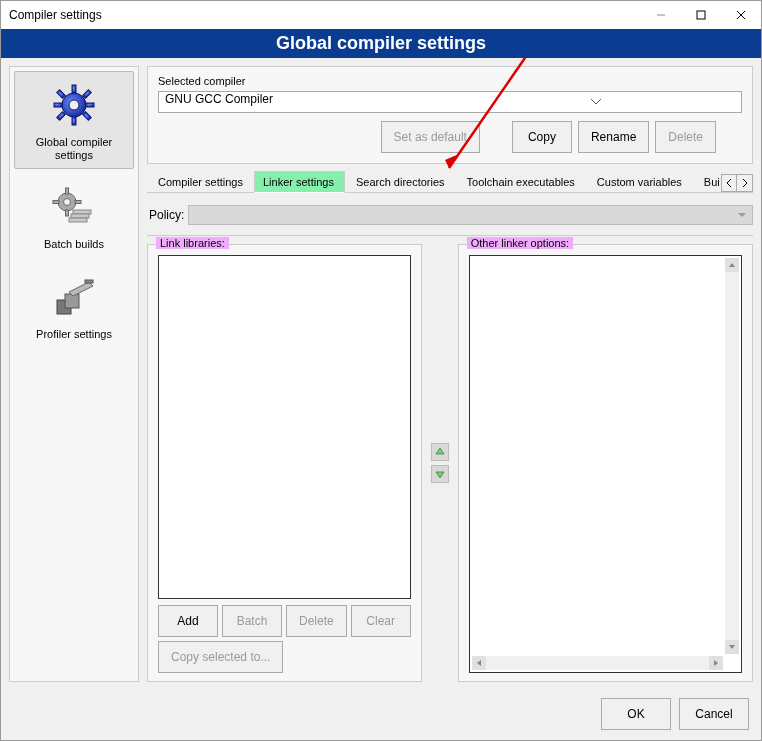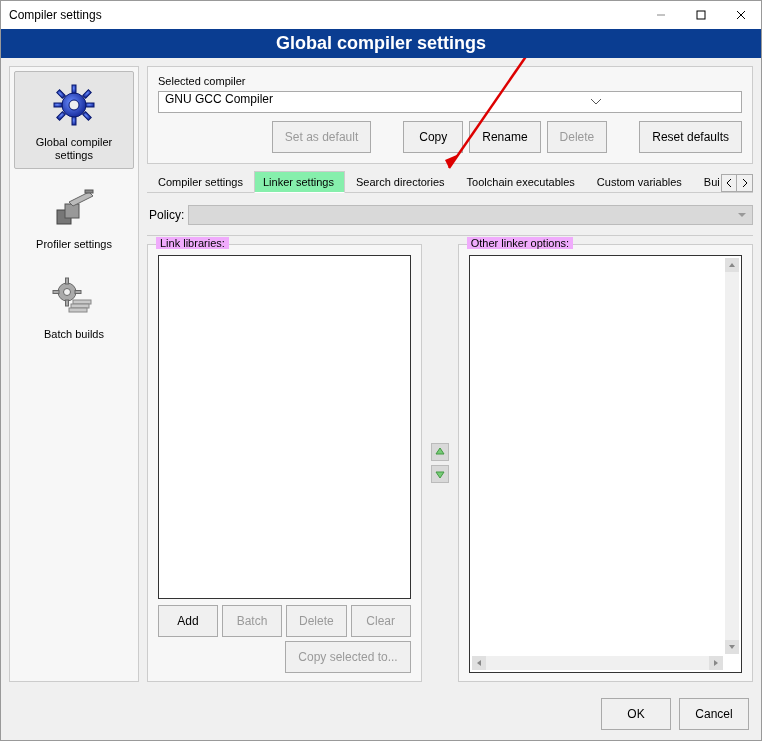--- a/index.html
+++ b/index.html
@@ -46,21 +46,21 @@
   .scroll-v { position:absolute; top:2px; bottom:18px; right:2px; width:14px; background:#f0f0f0;}
   .scroll-h { position:absolute; left:2px; right:18px; bottom:2px; height:14px; background:#f0f0f0;}
   .scroll-ar { width:14px; height:14px; background:#e0e0e0; display:flex; align-items:center; justify-content:center; position:absolute;}
   .scroll-ar.up { top:0; }
   .scroll-ar.down { bottom:0; }
   .scroll-ar.left { left:0;}
   .scroll-ar.right { right:0;}
   .midcol { width:20px; display:flex; flex-direction:column; justify-content:center; gap:4px; align-items:center;}
   .udbtn { width:18px; height:18px; border:1px solid #bbb; background:#d9d9d9; display:flex; align-items:center; justify-content:center;}
   .pane-btns { display:flex; gap:4px; justify-content:center; margin-top:6px;}
-  .pane-btns2 { display:flex; justify-content:flex-end; margin-top:4px;}
+  .pane-btns2 { display:flex; justify-content:flex-start; margin-top:4px;}
   .footer { display:flex; justify-content:flex-end; gap:8px; padding:8px 12px 10px 0;}
   .btn.primary { min-width:70px; }
   .arrow-annot { position:absolute; pointer-events:none; }
 </style>
 </head>
 <body>
 
 <div class="window">
 
   <div class="titlebar">
@@ -110,69 +110,68 @@
                 </g>
               <circle cx="25" cy="25" r="5" fill="#f0f0f0"></circle>
             </g>
           </svg>
         </div>
         <div class="side-label">Global compiler settings</div>
       </div>
       <div class="side-item">
         <div class="icon">
           <svg width="50" height="50" viewBox="0 0 50 50">
-            <rect x="8" y="28" width="14" height="14" fill="#777" stroke="#444"></rect>
-            <rect x="16" y="22" width="14" height="14" fill="#999" stroke="#555"></rect>
-            <path d="M 20 20 L 40 10 L 44 14 L 24 24 Z" fill="#bbb" stroke="#666"></path>
-            <rect x="36" y="8" width="8" height="3" fill="#888" stroke="#555"></rect>
-          </svg>
-        </div>
-        <div class="side-label">Profiler settings</div>
-      </div>
-      <div class="side-item">
-        <div class="icon">
-          <svg width="50" height="50" viewBox="0 0 50 50">
             <g fill="#aaa" stroke="#666">
               <circle cx="18" cy="20" r="9"></circle>
               <rect x="16.5" y="6" width="3" height="6"></rect>
                 <rect x="16.5" y="28" width="3" height="6"></rect>
               <rect x="4" y="18.5" width="6" height="3"></rect>
                 <rect x="26" y="18.5" width="6" height="3"></rect>
               <circle cx="18" cy="20" r="3.5" fill="#f0f0f0"></circle>
             </g>
             <g fill="#c9c9c9" stroke="#888">
               <rect x="24" y="28" width="18" height="4"></rect>
                 <rect x="22" y="32" width="18" height="4"></rect>
                 <rect x="20" y="36" width="18" height="4"></rect>
             </g>
           </svg>
         </div>
         <div class="side-label">Batch builds</div>
       </div>
+      <div class="side-item">
+        <div class="icon">
+          <svg width="50" height="50" viewBox="0 0 50 50">
+            <rect x="8" y="28" width="14" height="14" fill="#777" stroke="#444"></rect>
+            <rect x="16" y="22" width="14" height="14" fill="#999" stroke="#555"></rect>
+            <path d="M 20 20 L 40 10 L 44 14 L 24 24 Z" fill="#bbb" stroke="#666"></path>
+            <rect x="36" y="8" width="8" height="3" fill="#888" stroke="#555"></rect>
+          </svg>
+        </div>
+        <div class="side-label">Profiler settings</div>
+      </div>
     </div>
 
     <div class="main">
       <div class="group">
         <div class="group-label">Selected compiler</div>
         <div class="combo">
           <span>GNU GCC Compiler</span>
           <span class="chev">
               <svg width="10" height="6">
                 <path d="M0 0 L5 5 L10 0" fill="none" stroke="#555"></path>
               </svg>
             </span>
         </div>
         <div class="btnrow">
           <span class="btn disabled">Set as default</span>
           <span style="width:20px"></span>
           <span class="btn">Copy</span>
           <span class="btn">Rename</span>
           <span class="btn disabled">Delete</span>
           <span style="width:20px"></span>
-          <span class="btn wide">Reset defaults</span>
         </div>
       </div>
 
       <div style="position:relative">
         <div class="tabs">
           <div class="tab">Compiler settings</div>
           <div class="tab active">Linker settings</div>
           <div class="tab">Search directories</div>
           <div class="tab">Toolchain executables</div>
           <div class="tab">Custom variables</div>

